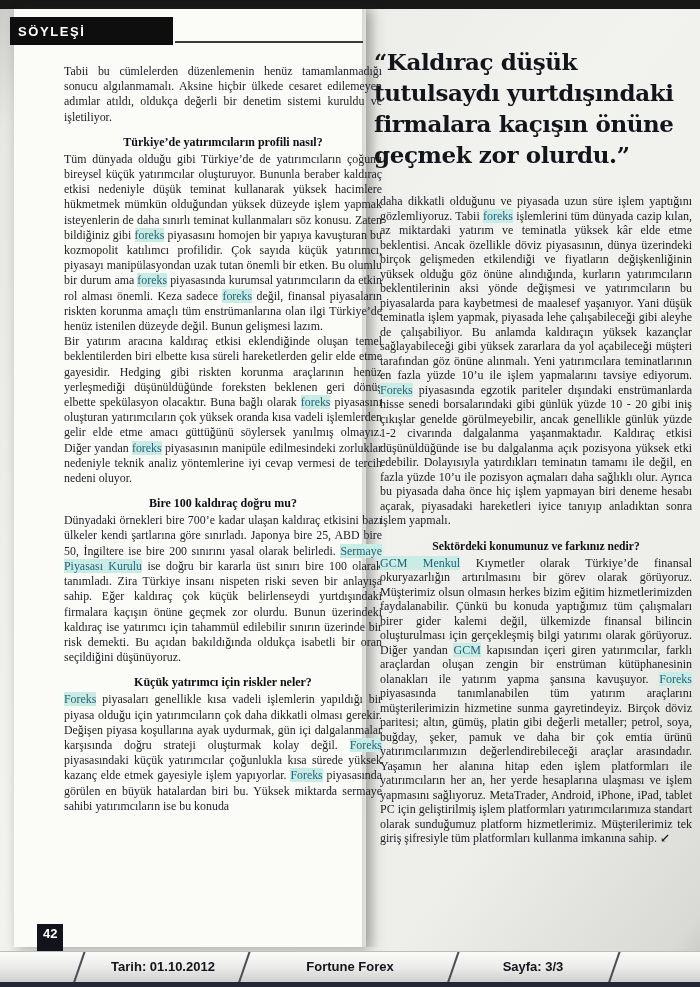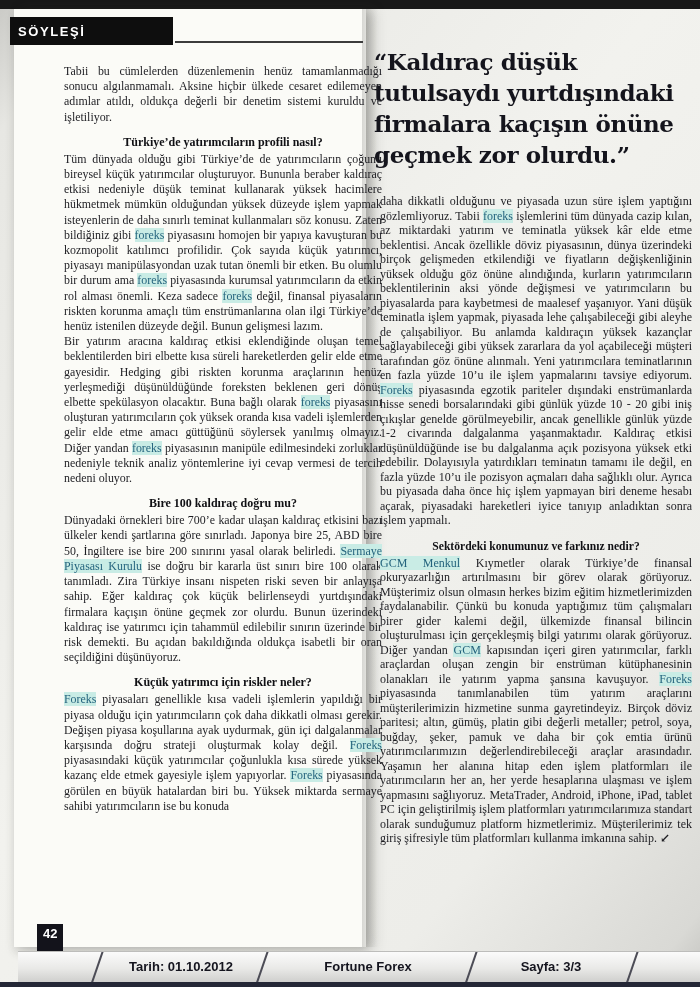--- a/index.html
+++ b/index.html
@@ -40,21 +40,21 @@
     position:absolute;left:362px;top:9px;width:16px;height:938px;
     background:linear-gradient(90deg,rgba(90,90,85,.22),rgba(90,90,85,0));
   }
   .pagenum{
     position:absolute;left:37px;top:924px;
     background:#13131b;color:#fff;
     font-family:"Liberation Sans","DejaVu Sans",sans-serif;
     font-size:13px;font-weight:bold;padding:2px 6px 18px;
   }
   .footerbar{
-    position:absolute;left:18px;right:0;bottom:5px;height:30px;
+    position:absolute;left:0;right:0;bottom:5px;height:30px;
     background:linear-gradient(#fbfbfb,#e9e9e7 55%,#cfcfcd);
     border-top:1px solid #bdbdbb;overflow:hidden;
   }
   .footerbar .sep{
     position:absolute;top:-4px;width:1.5px;height:40px;background:#4c4c56;
     transform:rotate(19deg);
   }
   .footerbar .lbl{
     position:absolute;top:7px;text-align:center;
     font-family:"Liberation Sans","DejaVu Sans",sans-serif;

